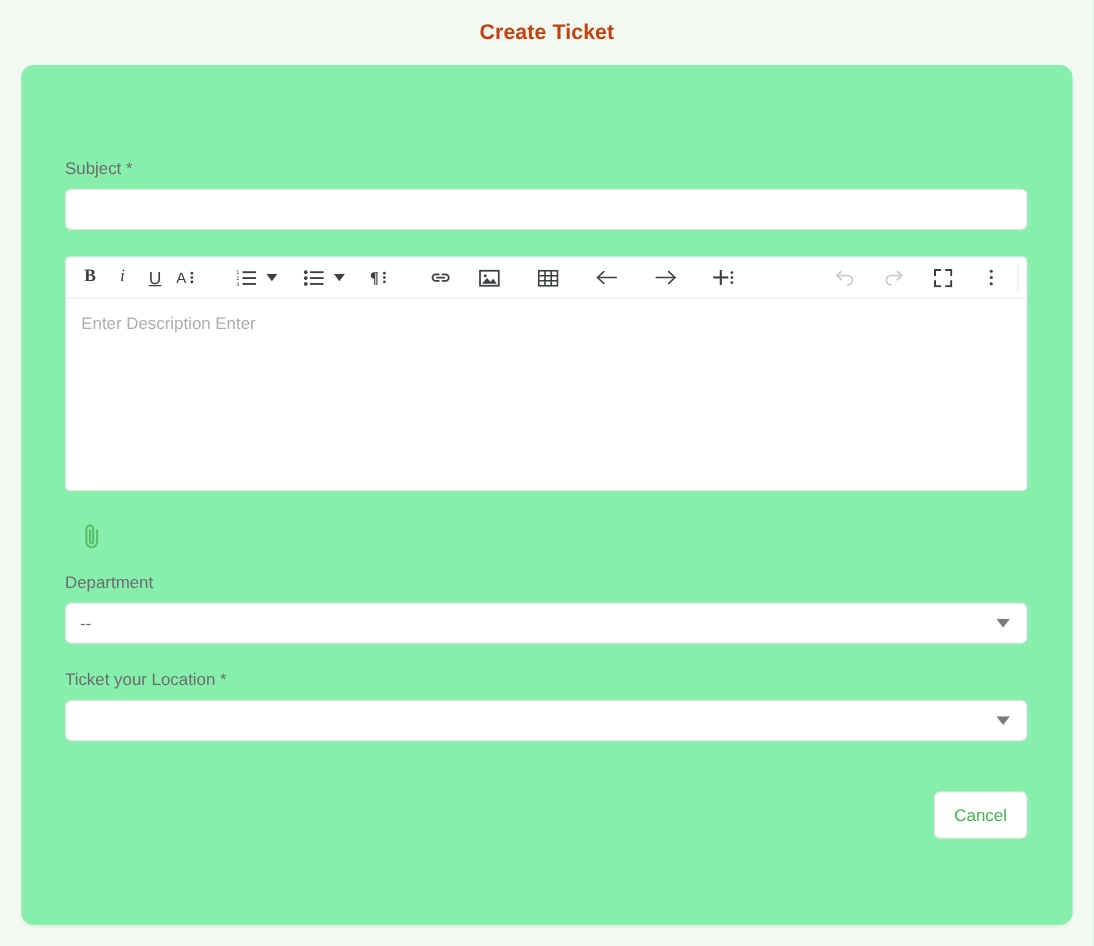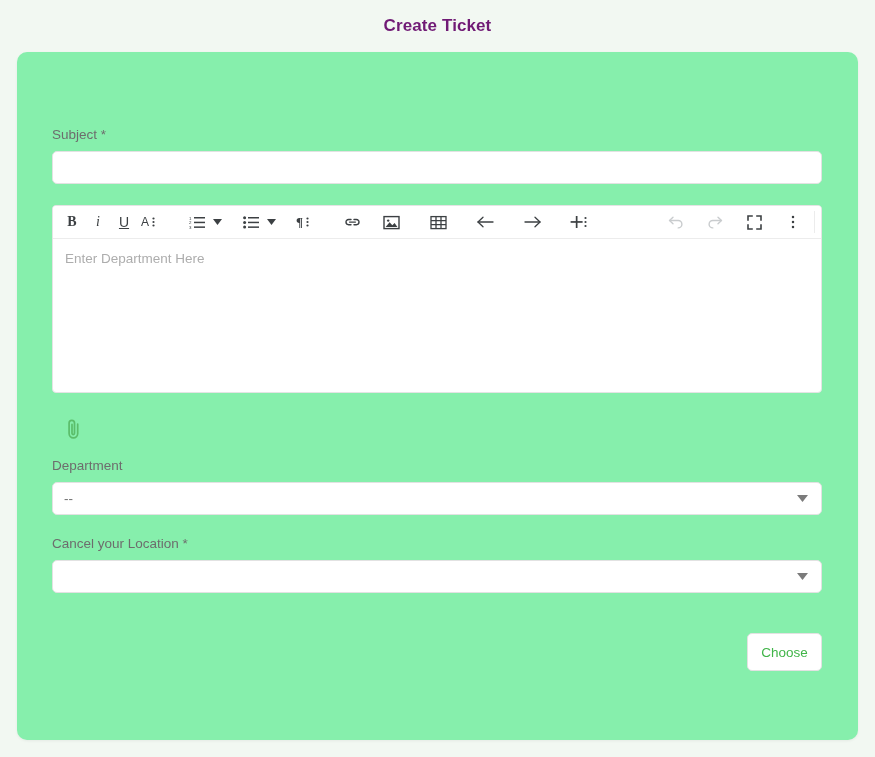--- a/index.html
+++ b/index.html
@@ -14,21 +14,21 @@
     font-family: "Liberation Sans", sans-serif;
     -webkit-font-smoothing: antialiased;
     overflow: hidden;
   }
 
   
   .page-title {
     text-align: center;
     font-size: 17px;
     font-weight: bold;
-    color: #701a75;
+    color: #c2410c;
     padding-top: 16px;
     letter-spacing: .1px;
     height: 52px;
     line-height: 20px;
   }
 
   
   .card {
     position: absolute;
     left: 17px;
@@ -401,21 +401,21 @@
               <circle cx="3" cy="3" r="1.25" fill="#3c4043"></circle>
               <circle cx="3" cy="8" r="1.25" fill="#3c4043"></circle>
               <circle cx="3" cy="13" r="1.25" fill="#3c4043"></circle>
             </svg>
           </div>
 
           <div class="tb-divider-right"></div>
         </div>
 
         <div class="editor-body">
-          <div class="editor-placeholder">Enter Department Here</div>
+          <div class="editor-placeholder">Enter Description Enter</div>
         </div>
       </div>
     </div>
 
     <div class="attach-row">
       <div class="attach-btn">
         <svg width="17" height="25" viewBox="0 0 17 25" fill="none" stroke="#5bbd6a" stroke-width="1.7" stroke-linecap="round" stroke-linejoin="round">
           <path d="M12.7 7.2v9.3a4.3 4.3 0 0 1-8.6 0V6.1a2.7 2.7 0 0 1 5.4 0v10.2a1.25 1.25 0 0 1-2.5 0V7.4"></path>
         </svg>
       </div>
@@ -427,29 +427,29 @@
         <div class="select-box">--</div>
         <div class="select-caret">
           <svg width="11" height="7" viewBox="0 0 11 7">
             <polygon points="0,0 11,0 5.5,7" fill="#7b7b7b"></polygon>
           </svg>
         </div>
       </div>
     </div>
 
     <div class="field-block">
-      <div class="field-label">Cancel your Location *</div>
+      <div class="field-label">Ticket your Location *</div>
       <div class="select-wrap">
         <div class="select-box"></div>
         <div class="select-caret">
           <svg width="11" height="7" viewBox="0 0 11 7">
             <polygon points="0,0 11,0 5.5,7" fill="#7b7b7b"></polygon>
           </svg>
         </div>
       </div>
     </div>
 
     <div class="actions">
-      <button class="btn btn-secondary">Choose</button>
+      <button class="btn btn-secondary">Cancel</button>
     </div>
 
   </div>
 </div>
 
 </body></html>

